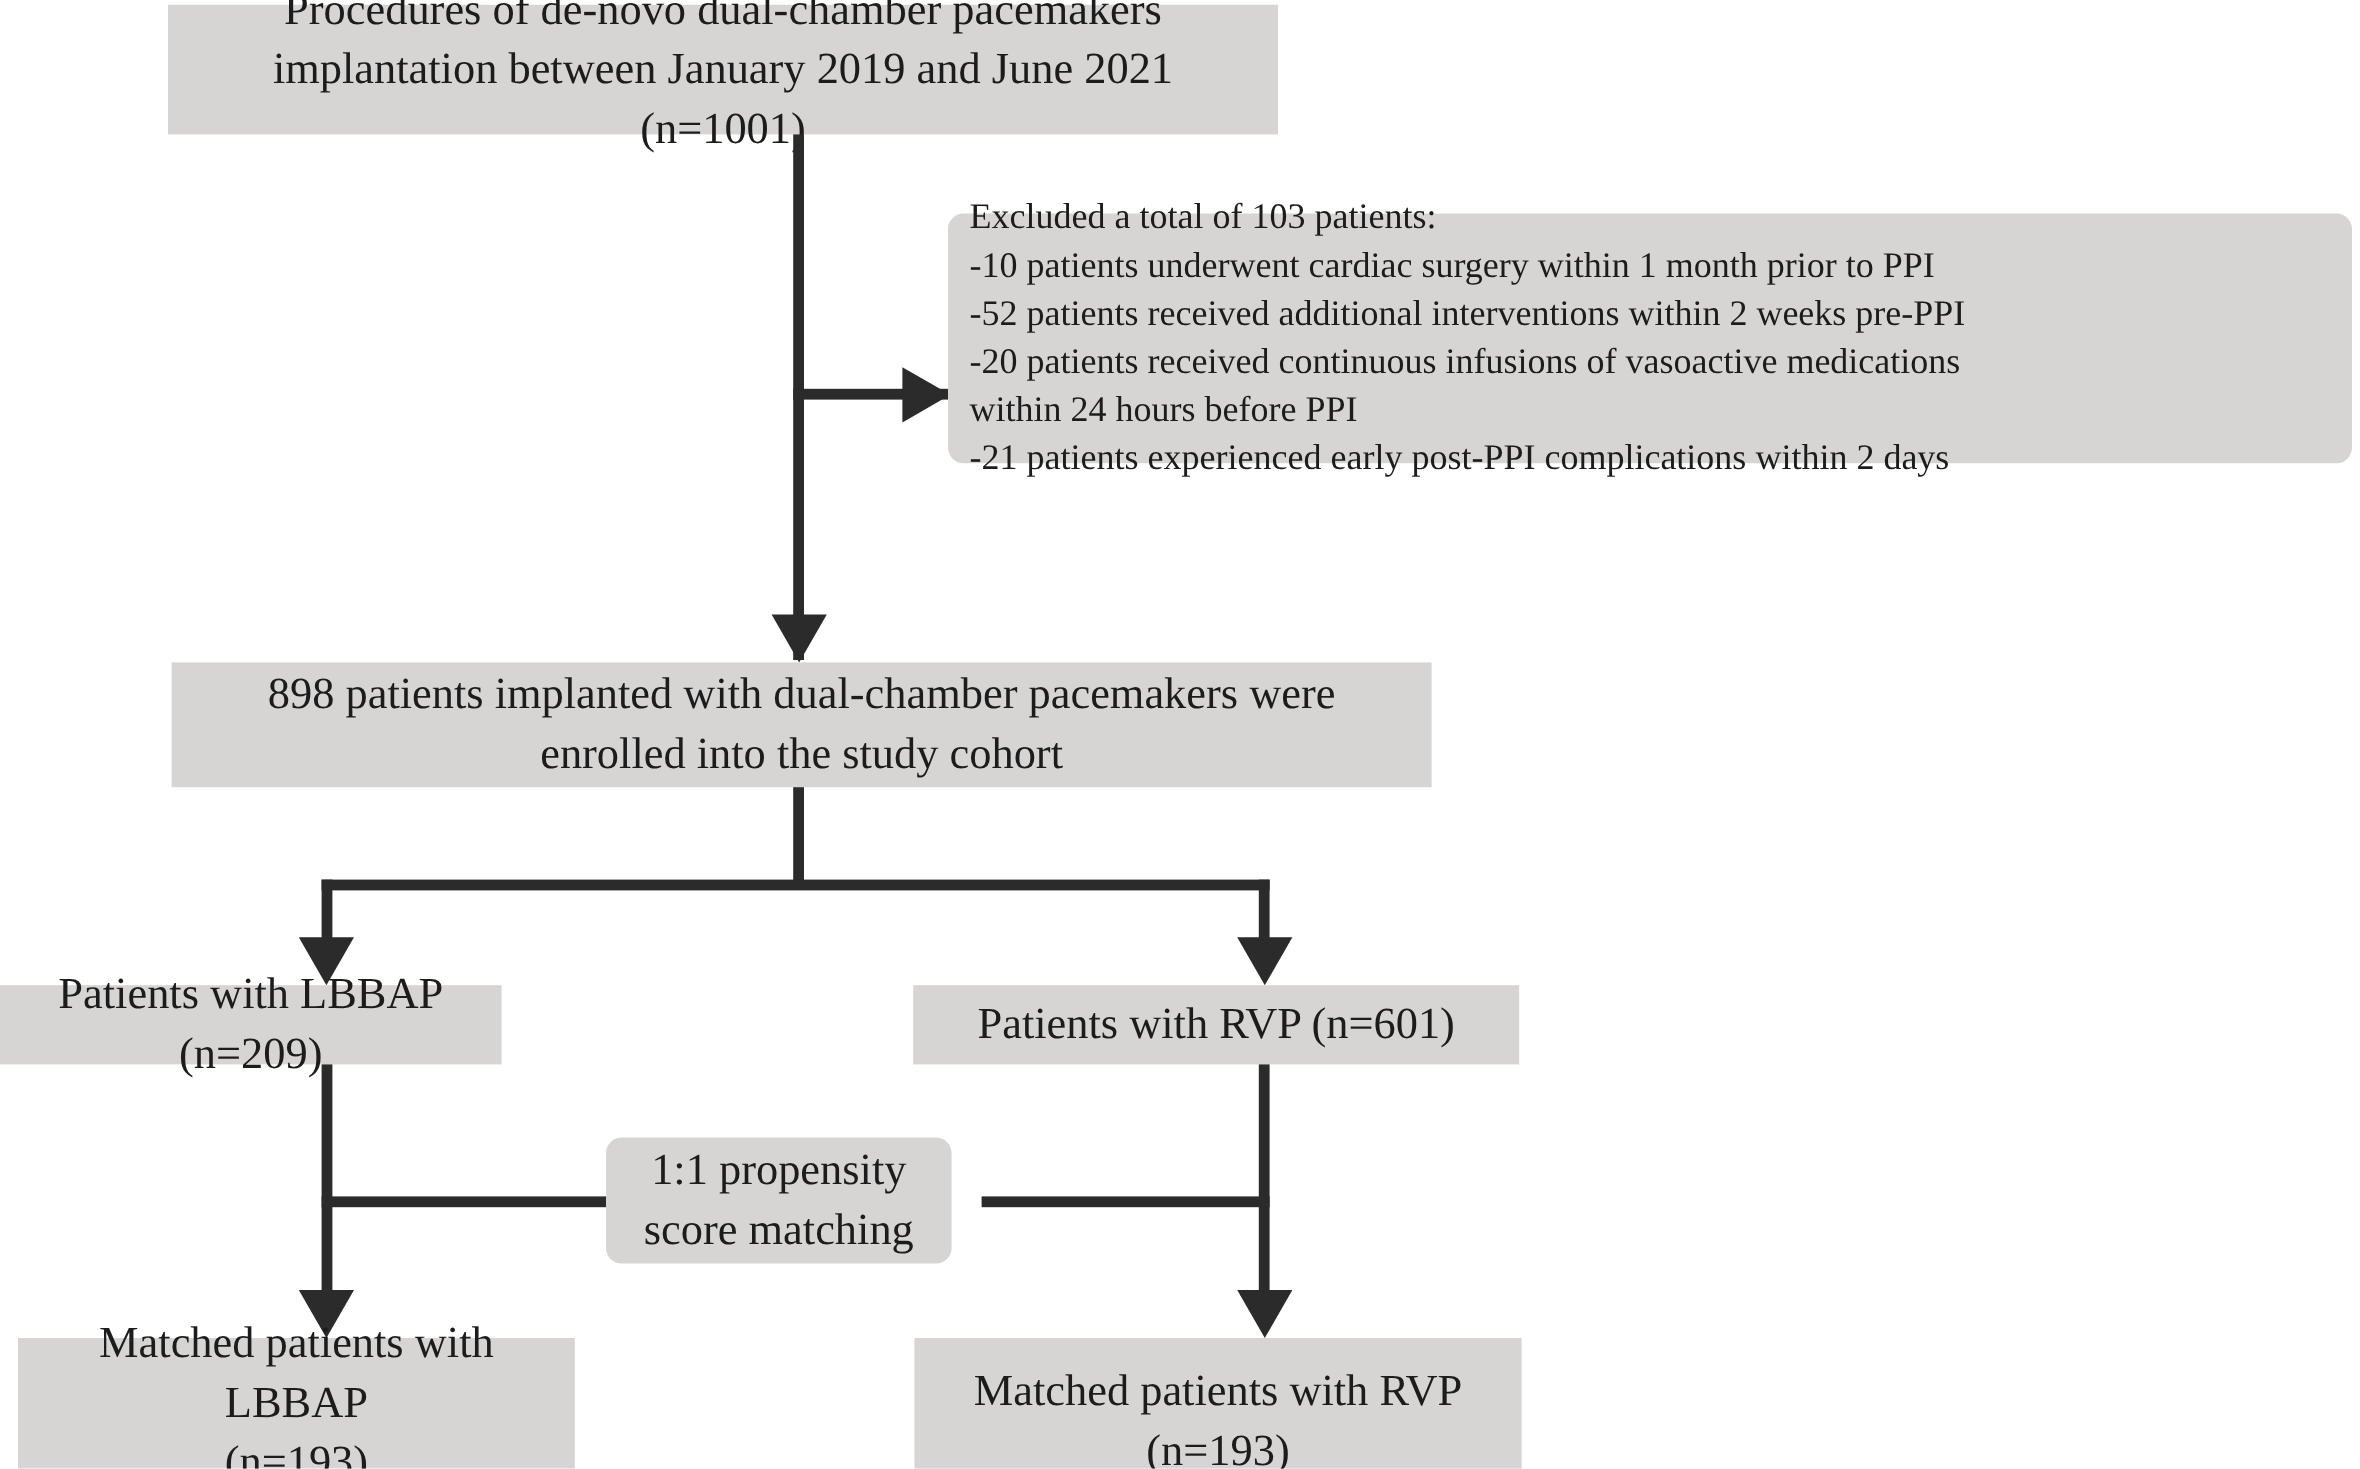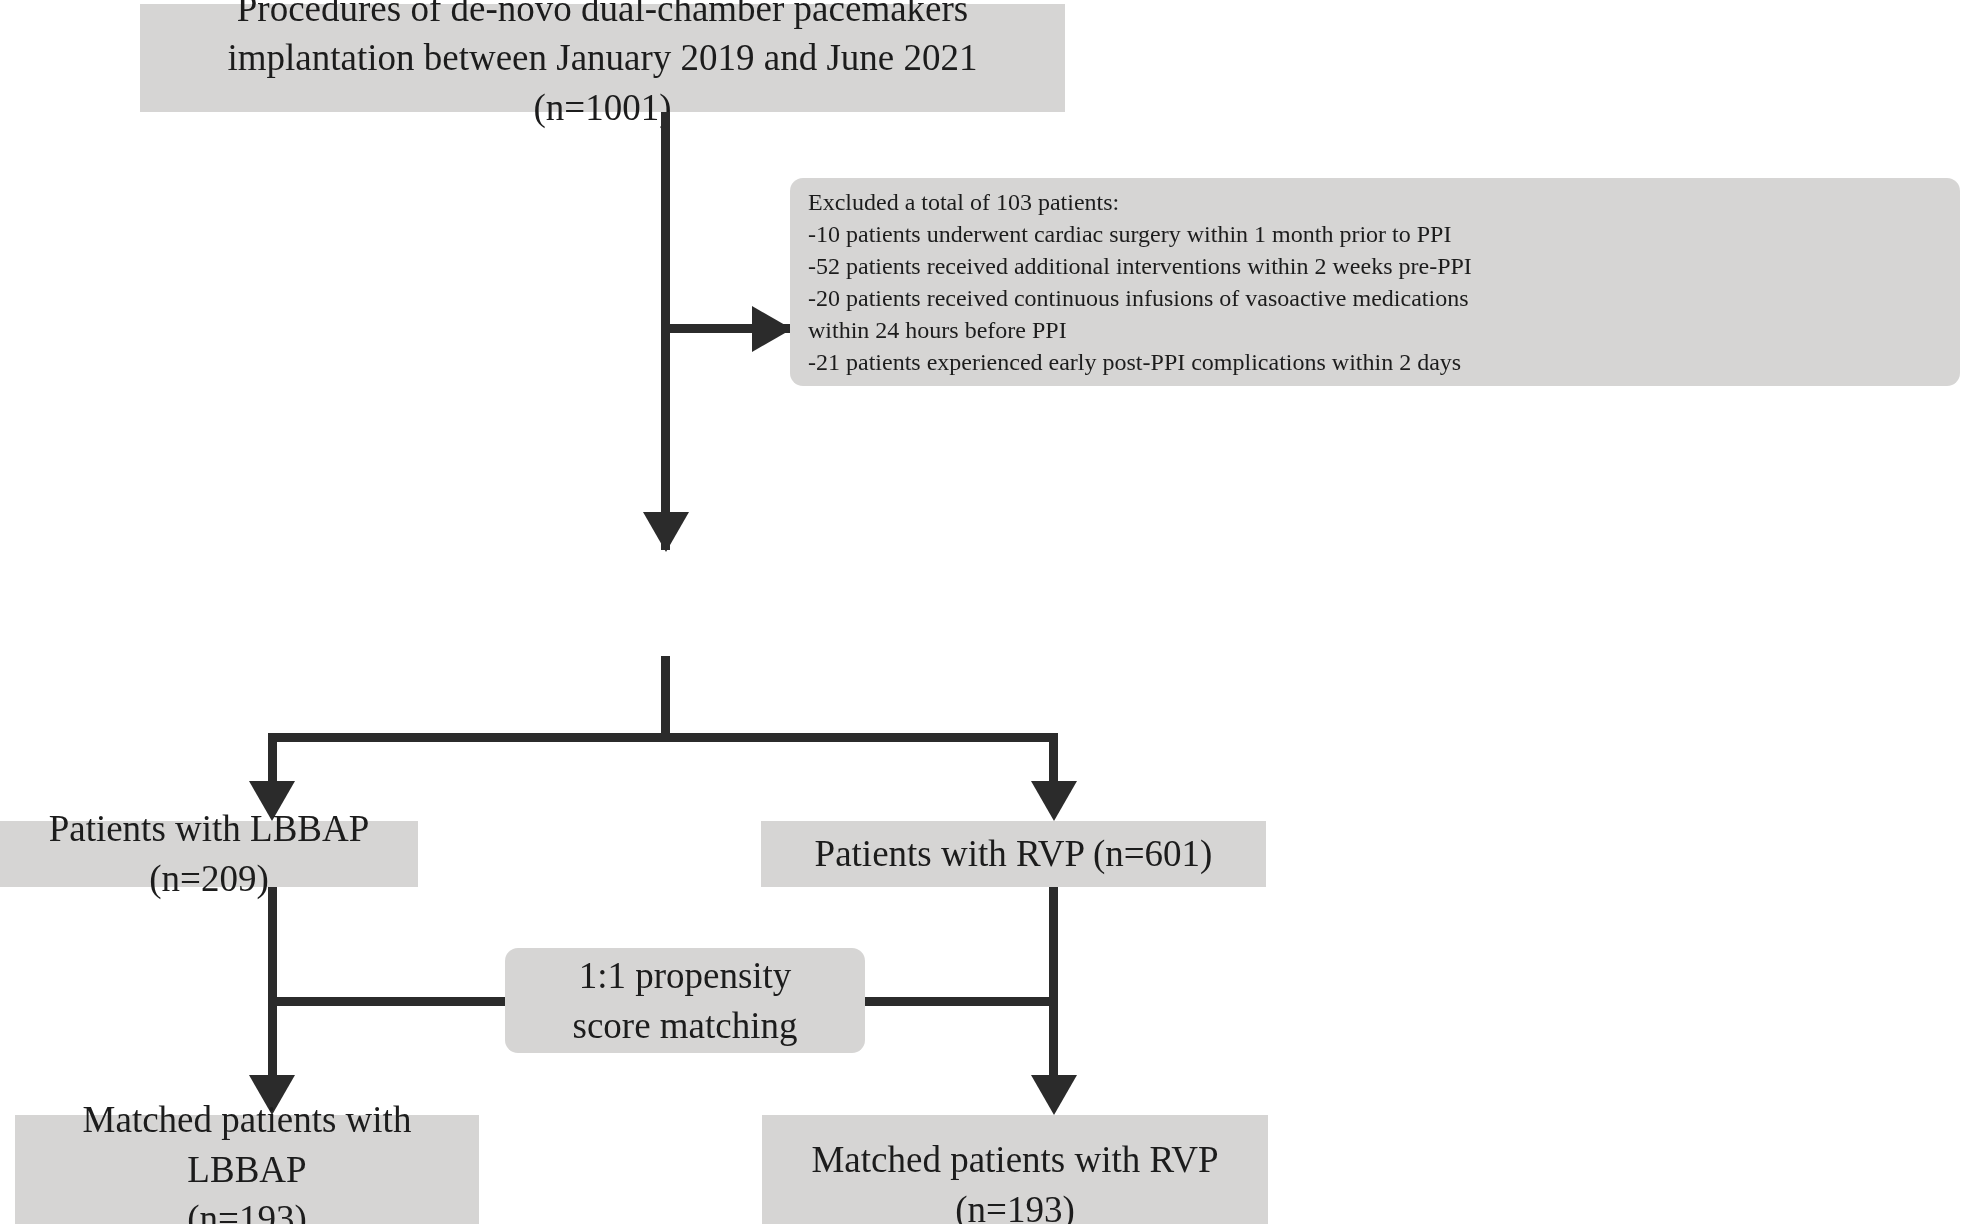--- a/index.html
+++ b/index.html
@@ -73,29 +73,33 @@
     <span class="inner">Procedures of de-novo dual-chamber pacemakers
 implantation between January 2019 and June 2021 (n=1001)</span>
   </div>
 
   <div class="conn vline" style="left:661px; top:112px; height:438px;"></div>
   <div class="arrow-down" style="left:643px; top:512px;"></div>
 
   <div class="conn hline" style="left:661px; top:324px; width:130px;"></div>
   <div class="arrow-right" style="left:752px; top:306px;"></div>
 
-  <div class="box rounded left-align" style="left:790px; top:178px; width:1170px; height:208px; font-size:24px;">
+  <div class="box rounded left-align" style="left:790px; top:178px; width:1170px; height:208px; font-size:30px;">
     <span class="inner">Excluded a total of 103 patients:
 -10 patients underwent cardiac surgery within 1 month prior to PPI
 -52 patients received additional interventions within 2 weeks pre-PPI
 -20 patients received continuous infusions of vasoactive medications
 within 24 hours before PPI
 -21 patients experienced early post-PPI complications within 2 days</span>
   </div>
 
+  <div class="box" style="left:143px; top:552px; width:1050px; height:104px;">
+    <span class="inner">898 patients implanted with dual-chamber pacemakers were
+enrolled into the study cohort</span>
+  </div>
 
   <div class="conn vline" style="left:661px; top:656px; height:85px;"></div>
   <div class="conn hline" style="left:268px; top:733px; width:790px;"></div>
   <div class="conn vline" style="left:268px; top:733px; height:50px;"></div>
   <div class="conn vline" style="left:1049px; top:733px; height:50px;"></div>
   <div class="arrow-down" style="left:249px; top:781px;"></div>
   <div class="arrow-down" style="left:1031px; top:781px;"></div>
 
   <div class="box" style="left:0px; top:821px; width:418px; height:66px;">
     <span class="inner">Patients with LBBAP (n=209)</span>
@@ -106,21 +110,21 @@
   </div>
 
   <div class="conn vline" style="left:268px; top:887px; height:200px;"></div>
   <div class="conn vline" style="left:1049px; top:887px; height:200px;"></div>
   <div class="arrow-down" style="left:249px; top:1075px;"></div>
   <div class="arrow-down" style="left:1031px; top:1075px;"></div>
 
   <div class="conn hline" style="left:268px; top:997px; width:240px;"></div>
   <div class="conn hline" style="left:818px; top:997px; width:240px;"></div>
 
-  <div class="box rounded" style="left:505px; top:948px; width:360px; height:105px;">
+  <div class="box rounded" style="left:505px; top:948px; width:288px; height:105px;">
     <span class="inner">1:1 propensity
 score matching</span>
   </div>
 
   <div class="box" style="left:15px; top:1115px; width:464px; height:109px;">
     <span class="inner">Matched patients with LBBAP
 (n=193)</span>
   </div>
 
   <div class="box" style="left:762px; top:1115px; width:506px; height:139px;">

